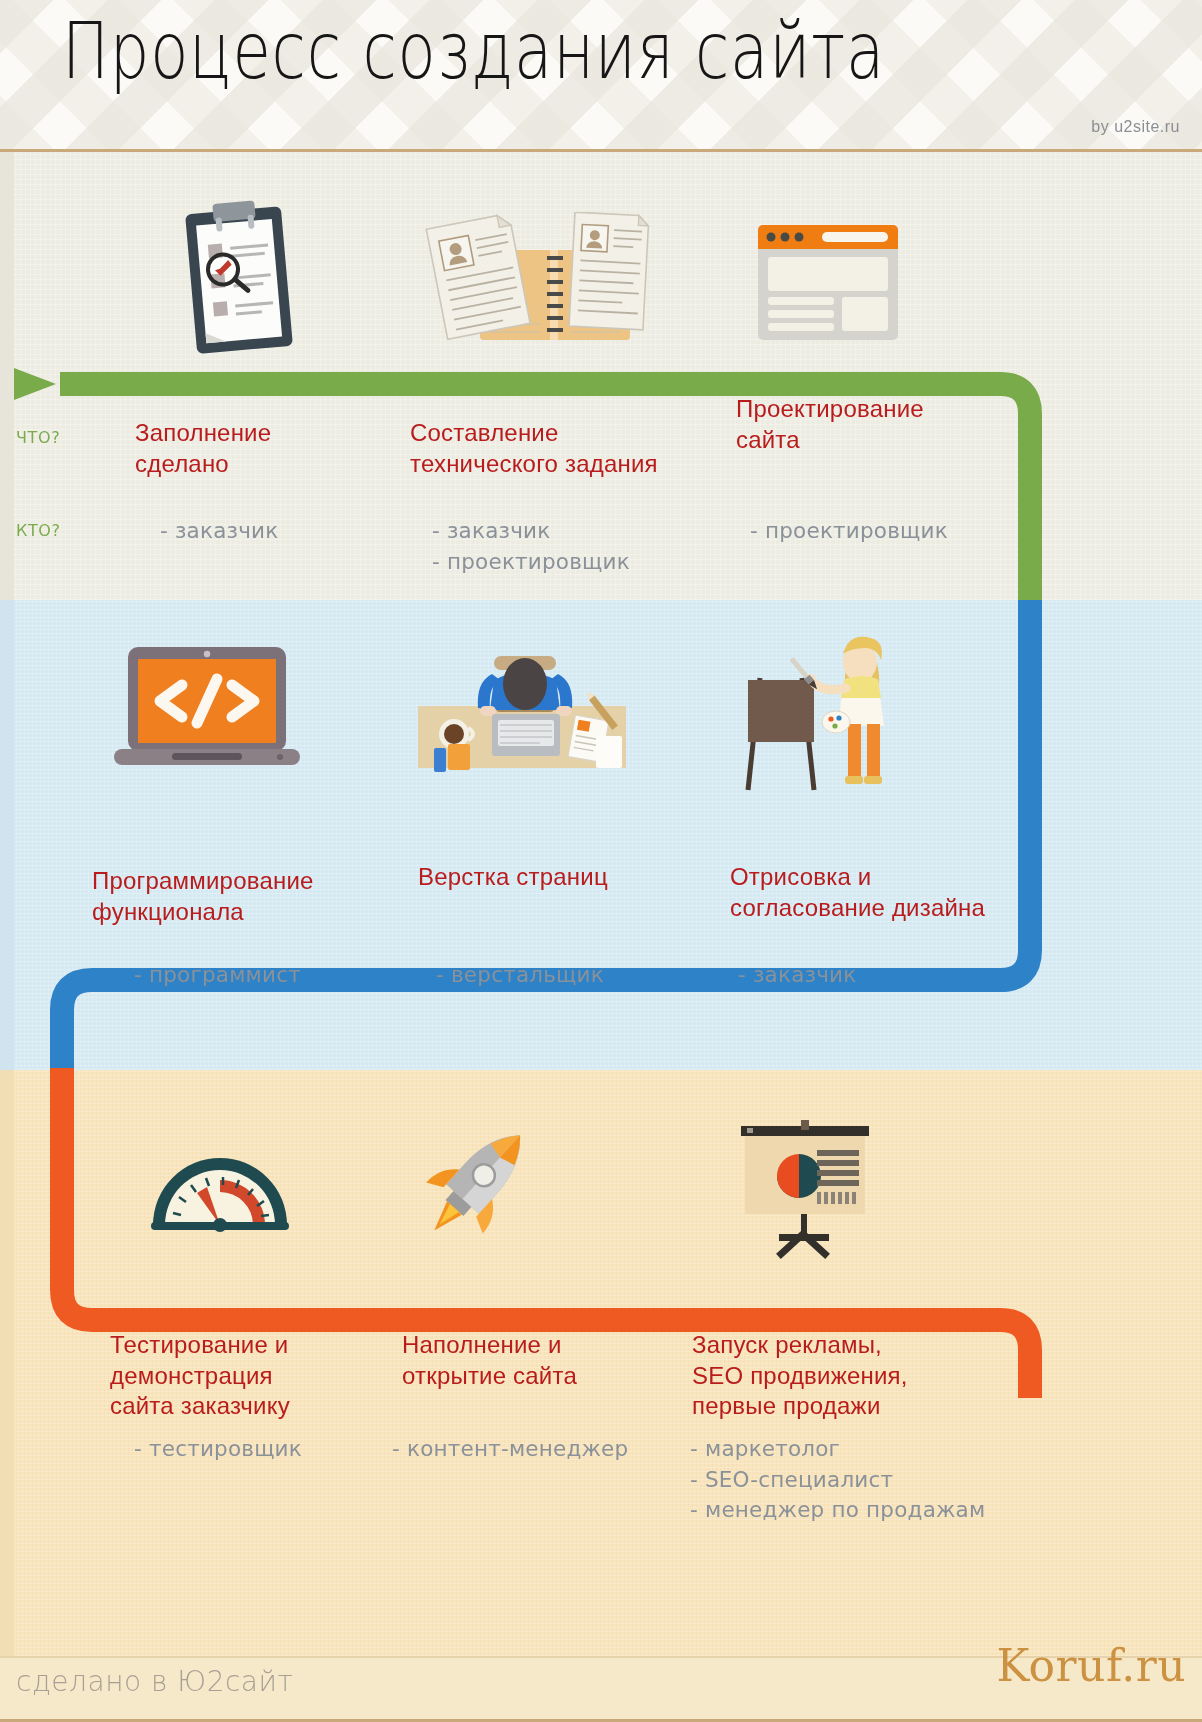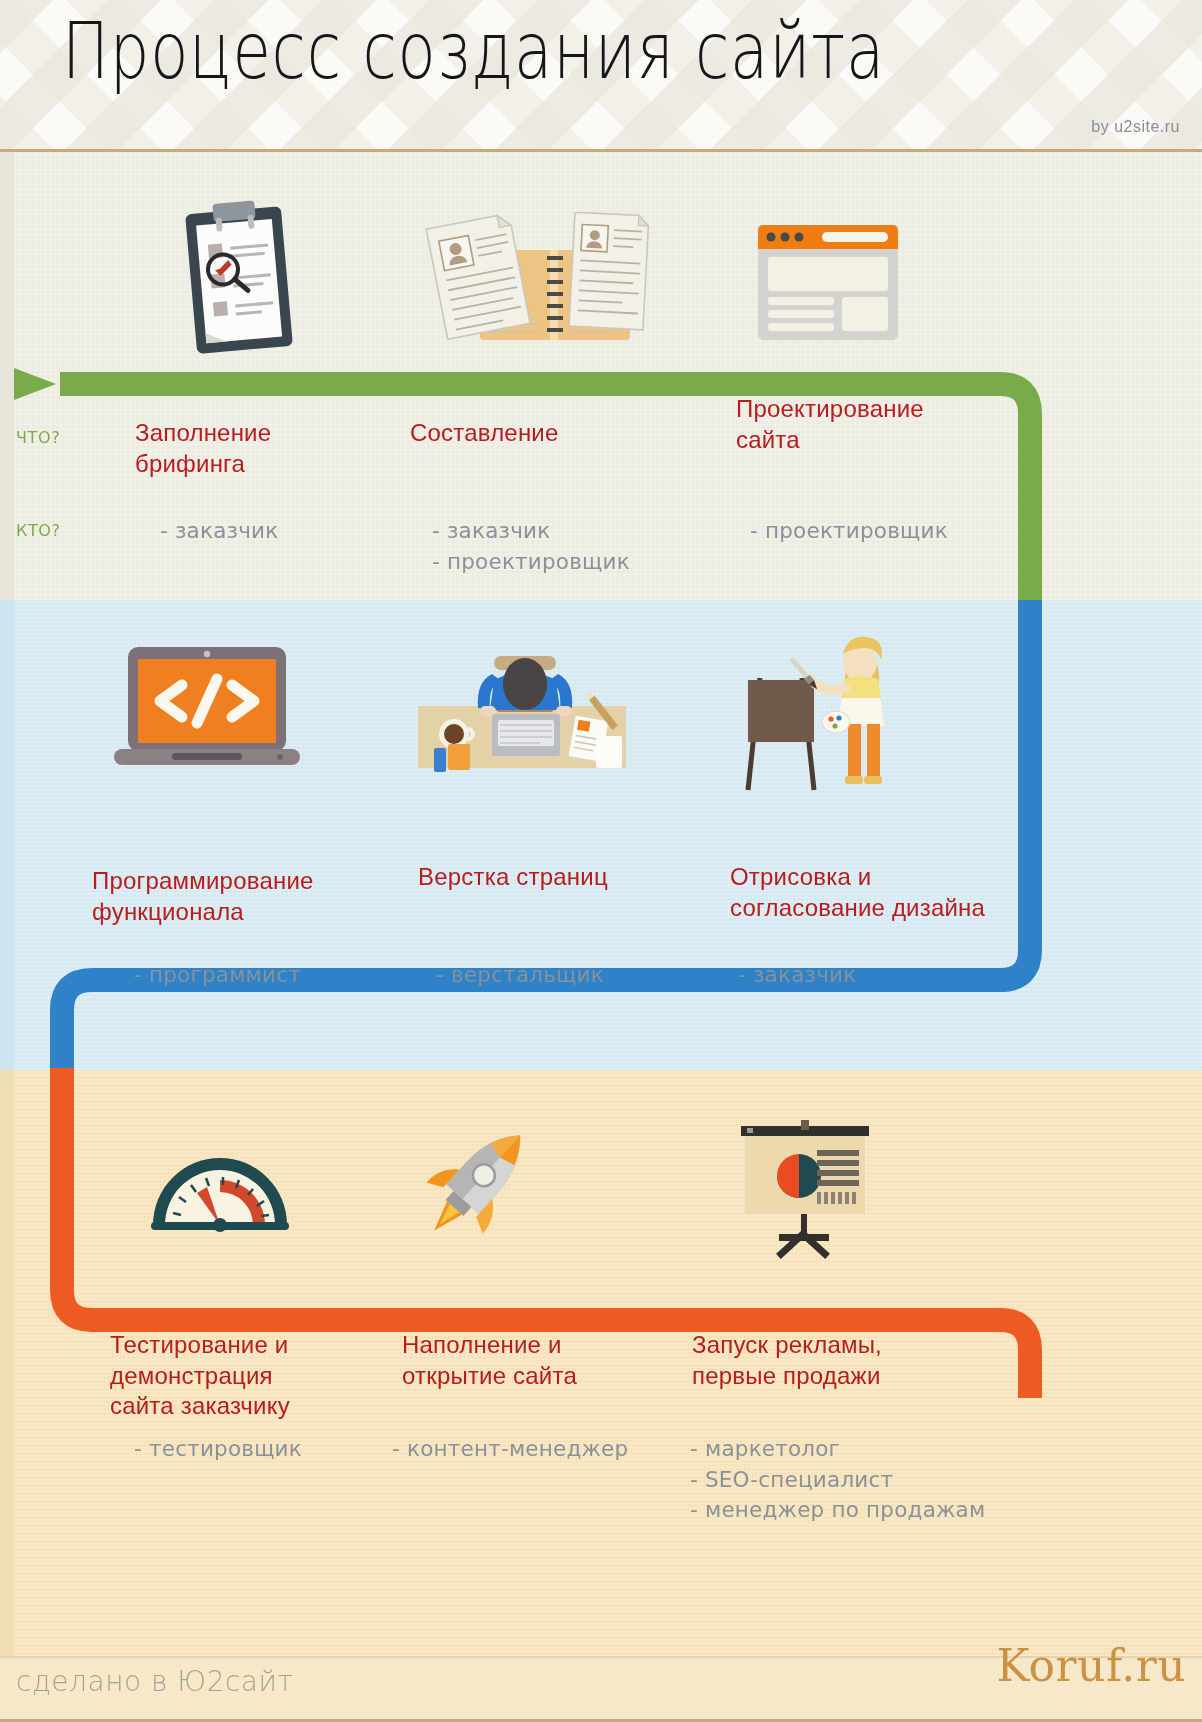--- a/index.html
+++ b/index.html
@@ -426,28 +426,29 @@
     <g>
       <path d="M62 918 V1140 Q62 1170 92 1170 H1000 Q1030 1170 1030 1200 V1248" stroke="#ef5a22" stroke-width="24" fill="none" stroke-linecap="butt"></path>
     </g>
   </svg>
 
   <div class="qlabel" style="left:16px; top:428px;">ЧТО?</div>
   <div class="qlabel" style="left:16px; top:521px;text-align:right;">КТО?</div>
 
   <div class="col" style="left:135px; top:418px; width:250px;">
     <div class="step-title">Заполнение</div>
-    <div class="step-title">брифинга</div>
+    <div class="step-title">сделано</div>
   </div>
   <div class="col" style="left:160px; top:516px; width:250px;">
     <div class="step-roles">- заказчик</div>
   </div>
 
   <div class="col" style="left:410px; top:418px; width:320px;">
     <div class="step-title">Составление</div>
+    <div class="step-title">технического задания</div>
   </div>
   <div class="col" style="left:432px; top:516px; width:300px;">
     <div class="step-roles">- заказчик</div>
     <div class="step-roles">- проектировщик</div>
   </div>
 
   <div class="col" style="left:736px; top:394px; width:300px;">
     <div class="step-title">Проектирование</div>
     <div class="step-title">сайта</div>
   </div>
@@ -490,20 +491,21 @@
   <div class="col" style="left:402px; top:1330px; width:300px;">
     <div class="step-title">Наполнение и</div>
     <div class="step-title">открытие сайта</div>
   </div>
   <div class="col" style="left:392px; top:1434px; width:300px;">
     <div class="step-roles">- контент-менеджер</div>
   </div>
 
   <div class="col" style="left:692px; top:1330px; width:330px;">
     <div class="step-title">Запуск рекламы,</div>
+    <div class="step-title">SEO продвижения,</div>
     <div class="step-title">первые продажи</div>
   </div>
   <div class="col" style="left:690px; top:1434px; width:330px;">
     <div class="step-roles">- маркетолог</div>
     <div class="step-roles">- SEO-специалист</div>
     <div class="step-roles">- менеджер по продажам</div>
   </div>
 
   <div class="made">сделано в Ю2сайт</div>
   <div class="koruf">Koruf.ru</div>

